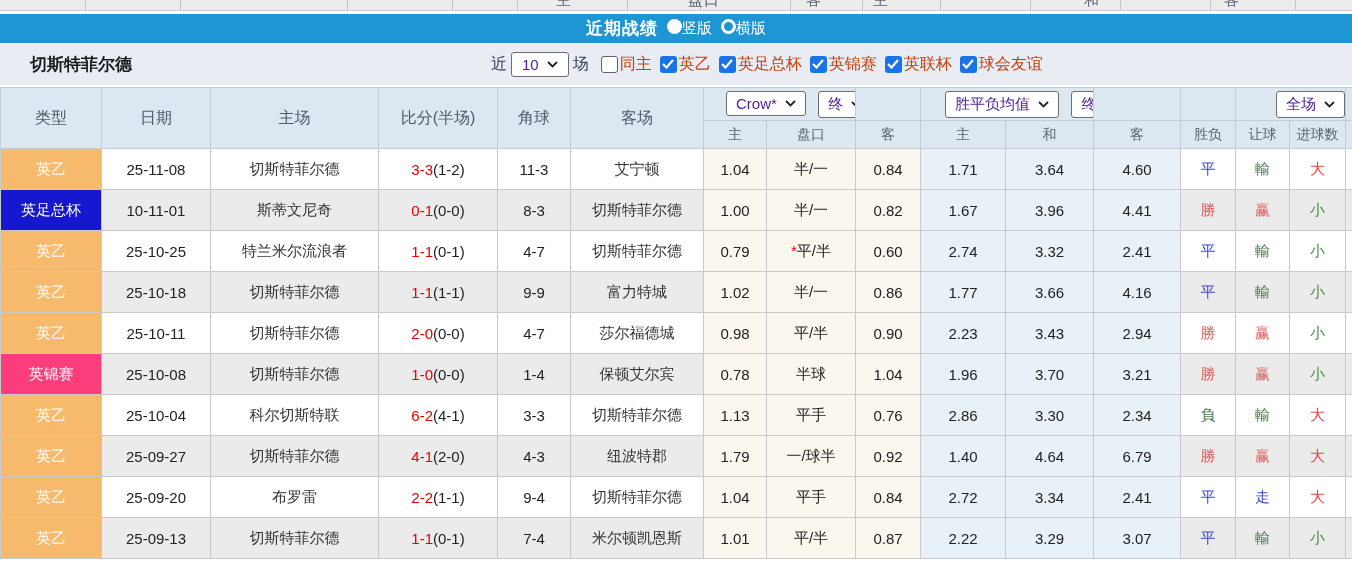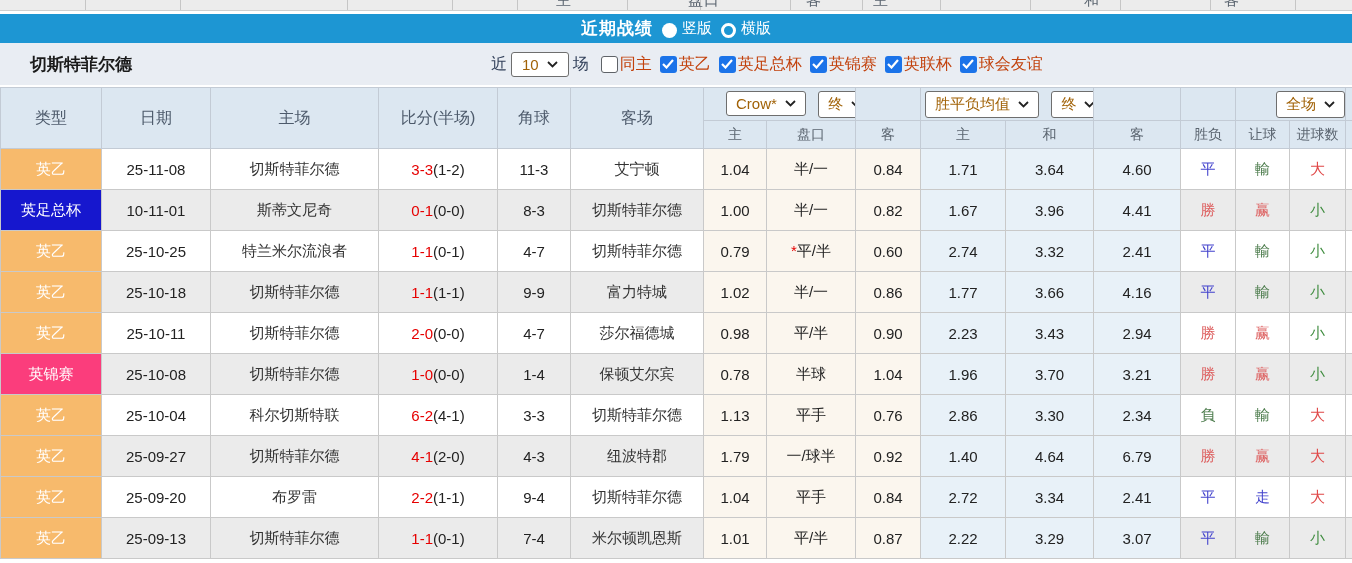--- a/index.html
+++ b/index.html
@@ -13,33 +13,33 @@
   .top-strip .vline{position:absolute;top:0;bottom:0;width:1px;background:#c6c6c6;}
   .top-strip .clip-txt{position:absolute;top:-9px;font-size:15px;color:#5a646f;letter-spacing:1px;white-space:nowrap;}
   .gap3{height:3px;background:#fff;}
   .gap2{height:2px;background:#fff;}
   
   .banner{height:29px;background:#1d96d3;display:flex;align-items:center;justify-content:center;gap:9px;color:#fff;}
   .banner .title{font-size:17px;font-weight:bold;letter-spacing:1px;}
   .radio-sel{width:15px;height:15px;border-radius:50%;background:#fff;display:inline-block;}
   .radio-un{width:9px;height:9px;border-radius:50%;border:3px solid #fff;display:inline-block;background:transparent;}
   .banner .opt-label{font-size:15px;}
-  .banner .opt{display:inline-flex;align-items:flex-end;gap:5px;cursor:pointer;}
+  .banner .opt{display:inline-flex;align-items:flex-start;cursor:pointer;}
   
   .filterbar{height:42px;background:#e9edf3;position:relative;display:flex;align-items:center;}
   .team-title{position:absolute;left:30px;font-size:17px;font-weight:bold;color:#1a1a1a;}
   .filters{position:absolute;left:487px;display:flex;align-items:center;font-size:16px;color:#32405a;}
   .filters .lbl{margin:0 4px;}
   .cb{display:inline-flex;align-items:center;justify-content:center;width:17px;height:17px;border-radius:3px;box-sizing:border-box;vertical-align:middle;margin:0 2px 0 8px;cursor:pointer;}
   .cb.checked{background:#1b73e9;}
   .cb.un{background:#fff;border:1.6px solid #5f6368;}
   .lg-label{color:#c2410c;}
   
   .sel{display:inline-flex;align-items:center;gap:8px;background:#fff;border:1px solid #6e6e6e;border-radius:3px;
-       padding:3px 9px;font-size:15px;color:#a16207;cursor:pointer;white-space:nowrap;}
+       padding:3px 9px;font-size:15px;color:#4c1d95;cursor:pointer;white-space:nowrap;}
   .sel svg{display:block;flex:none;}
   
   table{border-collapse:collapse;table-layout:fixed;width:1425px;}
   th,td{border:1px solid #c9c9c9;text-align:center;padding:0;overflow:hidden;white-space:nowrap;}
   thead th{background:#dce7f1;border-color:#c3cbd5;font-weight:normal;color:#4d5a6b;}
   tr.hrow1 th{height:32px;font-size:16px;}
   tr.hrow2 th{height:27px;font-size:14px;color:#5a646f;}
   .sel-cell{text-align:right;padding-left:22px;}
   tbody td{height:40px;font-size:15px;color:#222;background:#fff;}
   tr.alt td{background:#ebebeb;}
@@ -179,21 +179,21 @@
             </svg>
         </span>
         <span class="sel" style="margin-left:8px">
           <span>终</span>
           <svg width="11" height="7" viewBox="0 0 11 7">
               <polyline points="1,1 5.5,5.5 10,1" fill="none" stroke="#222" stroke-width="1.8"></polyline>
             </svg>
         </span>
       </th>
       <th></th>
-      <th colspan="2" class="sel-cell" style="padding-left:4px">
+      <th colspan="2" class="sel-cell" style="padding-left:24px">
         <span class="sel">
           <span>胜平负均值</span>
           <svg width="11" height="7" viewBox="0 0 11 7">
               <polyline points="1,1 5.5,5.5 10,1" fill="none" stroke="#222" stroke-width="1.8"></polyline>
             </svg>
         </span>
         <span class="sel" style="margin-left:8px">
           <span>终</span>
           <svg width="11" height="7" viewBox="0 0 11 7">
               <polyline points="1,1 5.5,5.5 10,1" fill="none" stroke="#222" stroke-width="1.8"></polyline>

